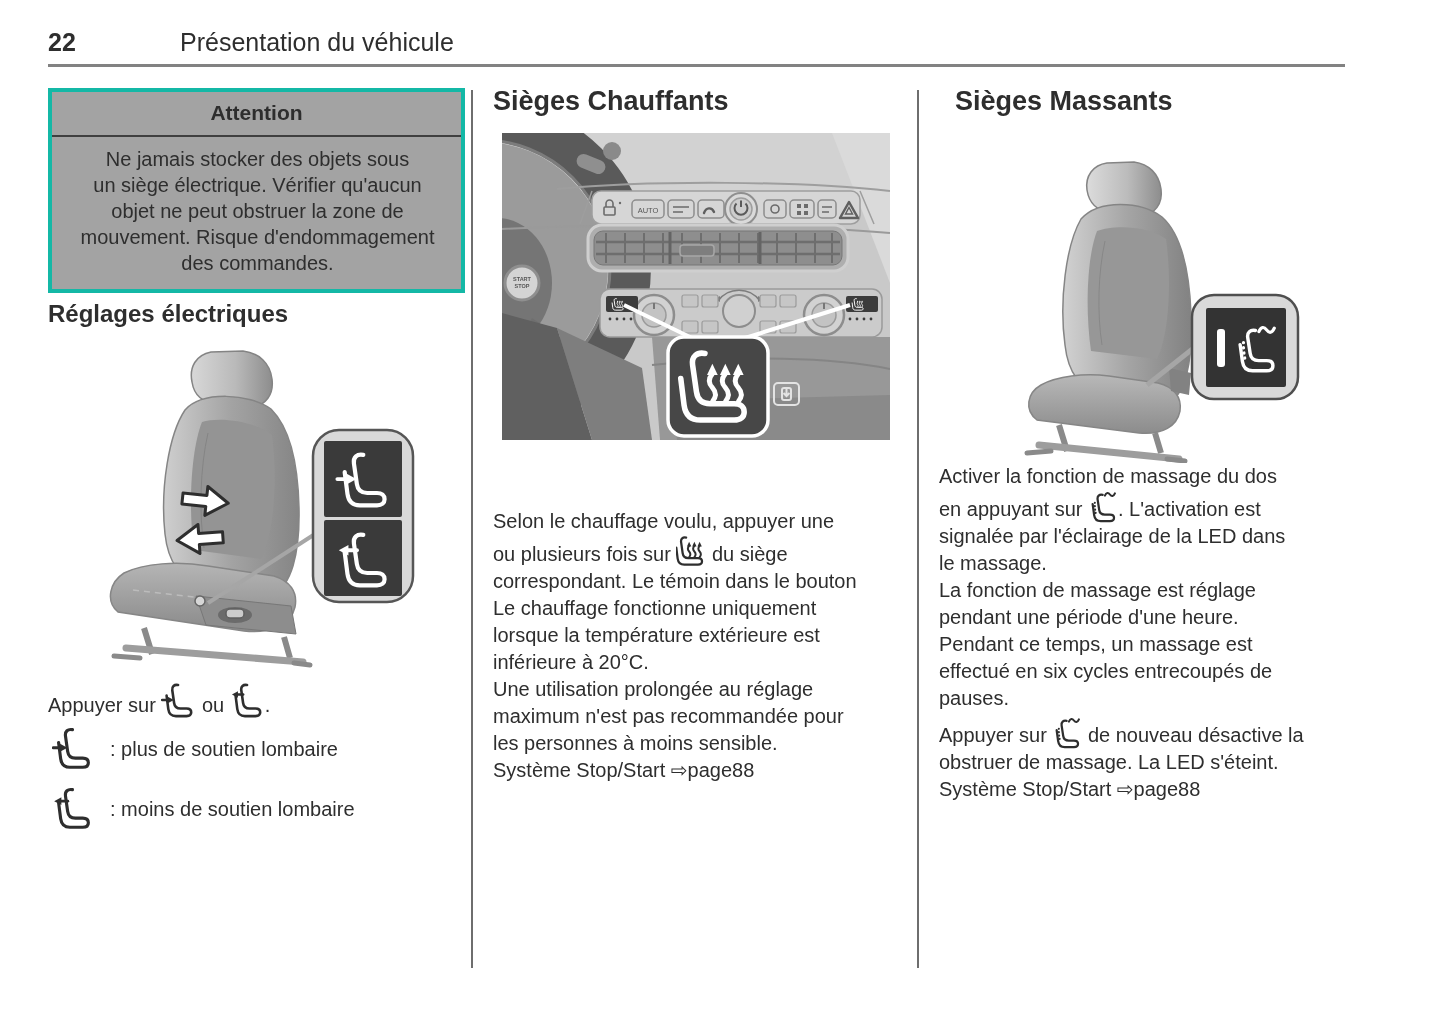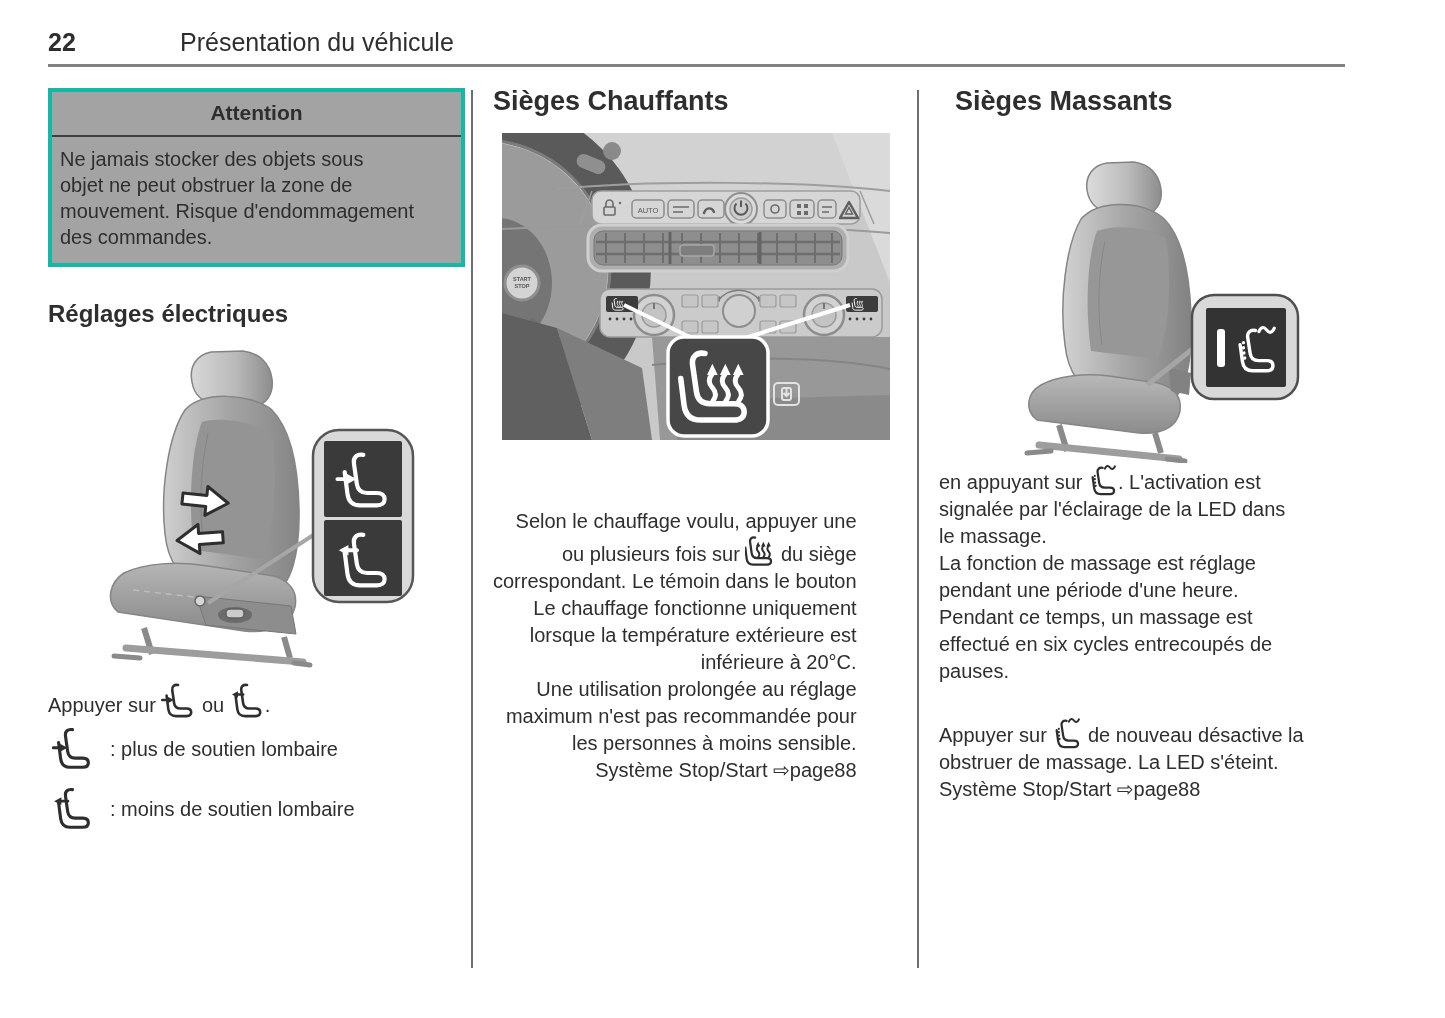--- a/index.html
+++ b/index.html
@@ -16,36 +16,36 @@
   #page-title{left:180px;top:28px;font-size:25px;font-weight:normal;}
   #header-rule{left:48px;top:64px;width:1297px;height:3px;background:#828282;}
 
   
   .vsep{width:2px;background:#6e6e6e;top:90px;height:878px;}
   #sep1{left:471px;} #sep2{left:917px;}
 
   
   #attention{left:48px;top:88px;width:417px;border:4px solid #14b8a6;box-sizing:border-box;background:#a3a3a3;}
   #attention .title{font-size:21px;font-weight:bold;text-align:center;padding:9px 0 10px;border-bottom:2px solid #3f3f3f;}
-  #attention .body{padding:9px 6px 13px 8px;font-size:20px;line-height:26px;}
+  #attention .body{padding:9px 6px 13px 8px;font-size:20px;line-height:26px;text-align:center;}
 
   
   #reglages-heading{left:48px;top:300px;font-size:24px;font-weight:bold;}
   .col-heading{font-size:27px;font-weight:bold;}
   #heated-heading{left:493px;top:86px;}
   #massage-heading{left:939px;top:86px;margin-left:16px;}
 
   
   #left-figure{left:48px;top:338px;}
   #dash-figure{left:502px;top:133px;}
   #right-figure{left:939px;top:133px;}
 
   
   .para{font-size:20px;line-height:27px;}
-  #heated-para{left:493px;top:508px;text-align:right;}
+  #heated-para{left:493px;top:508px;}
   #massage-para1{left:939px;top:463px;}
   #massage-para2{left:939px;top:716px;}
   .para .seat-ic{width:30px;height:33px;vertical-align:-7px;}
 
   
   #press-line{left:48px;top:682px;font-size:20px;}
   #press-line .seat-ic{width:35px;height:38px;vertical-align:-8px;}
   #legend{left:48px;top:726px;}
   .legend-item{display:flex;align-items:center;margin-bottom:14px;font-size:20px;}
   .legend-item .icon-slot{width:58px;padding-left:4px;}
@@ -90,20 +90,21 @@
 <div class="abs" id="page-title">Présentation du véhicule</div>
 <div class="abs" id="header-rule"></div>
 
 <div class="abs vsep" id="sep1"></div>
 <div class="abs vsep" id="sep2"></div>
 
 <div class="abs" id="attention">
   <div class="title">Attention</div>
   <div class="body">
       <div class="tline">Ne jamais stocker des objets sous</div>
+      <div class="tline">un siège électrique. Vérifier qu'aucun</div>
       <div class="tline">objet ne peut obstruer la zone de</div>
       <div class="tline">mouvement. Risque d'endommagement</div>
       <div class="tline">des commandes.</div>
     </div>
 </div>
 
 <div class="abs" id="reglages-heading">Réglages électriques</div>
 
 <div class="abs" id="left-figure">
   <svg width="407" height="330" viewBox="0 0 407 330">
@@ -376,20 +377,21 @@
     <g>
       <rect x="253" y="162" width="106" height="104" rx="22" fill="#d9d9d9" stroke="#4f4f4f" stroke-width="2.5"></rect>
       <rect x="267" y="175" width="80" height="79" rx="2" fill="#333333"></rect>
       <rect x="278" y="196" width="8" height="38" rx="3" fill="#ffffff"></rect>
       <use href="#sym-massage-seat" transform="translate(294,190) scale(1.15)" style="color:#ffffff"></use>
     </g>
   </svg>
 </div>
 
 <div class="abs para" id="massage-para1">
+    <div class="tline">Activer la fonction de massage du dos</div>
     <div class="tline">en appuyant sur <svg viewBox="0 0 40 44" class="seat-ic">
         <use href="#sym-massage-seat"></use>
       </svg>. L'activation est</div>
     <div class="tline">signalée par l'éclairage de la LED dans</div>
     <div class="tline">le massage.</div>
     <div class="tline">La fonction de massage est réglage</div>
     <div class="tline">pendant une période d'une heure.</div>
     <div class="tline">Pendant ce temps, un massage est</div>
     <div class="tline">effectué en six cycles entrecoupés de</div>
     <div class="tline">pauses.</div>

